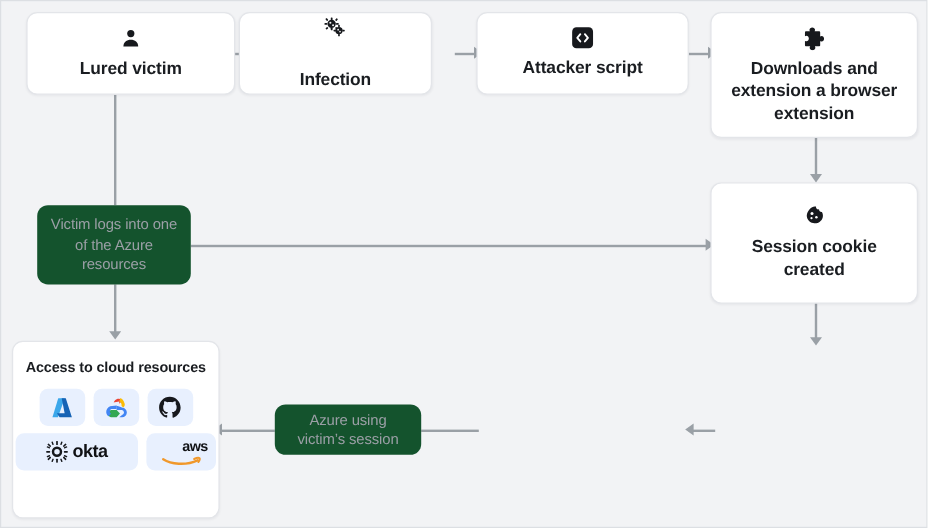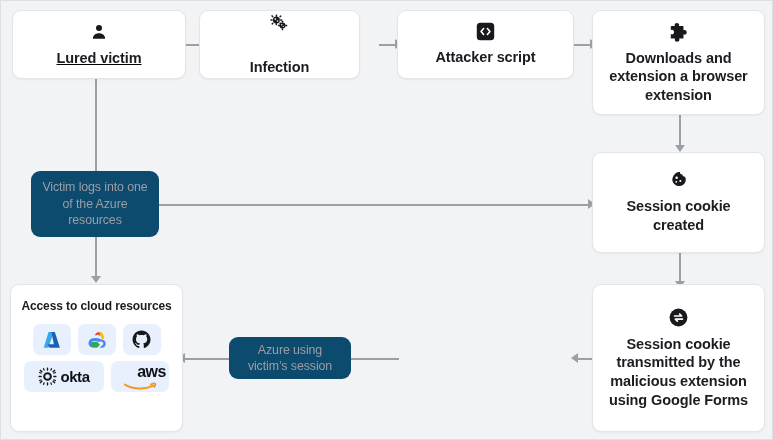--- a/index.html
+++ b/index.html
@@ -41,21 +41,21 @@
   }
   .node .icon {
     display: block;
     margin-bottom: 7px;
     line-height: 0;
   }
 
   
   .pill {
     position: absolute;
-    background: #0c4a6e;
+    background: #14532d;
     border-radius: 9px;
     display: flex;
     align-items: center;
     justify-content: center;
     text-align: center;
     padding: 6px 9px;
     z-index: 4;
   }
   .pill .label {
     color: #9b9fa6;
@@ -114,21 +114,21 @@
   .chip.sq { width: 38px; padding: 0; }
   .okta-text {
     font-size: 15px;
     font-weight: 700;
     color: #101114;
     letter-spacing: -0.4px;
     margin-left: 3px;
   }
   .aws-wrap { display: flex; flex-direction: column; align-items: center; line-height: 1; }
   .aws-text {
-    font-size: 16px;
+    font-size: 12px;
     font-weight: 700;
     color: #101114;
     letter-spacing: -0.5px;
     margin-left: 23px;
   }
 </style>
 </head>
 <body>
 
 <div id="canvas">
@@ -156,21 +156,21 @@
   <div class="conn v" style="left:94px; top:236px; height:42px;"></div>
   <div class="arrow down" style="left:90px; top:275px;"></div>
 
   <div class="conn h" style="left:573px; top:357px; width:22px;"></div>
   <div class="arrow left" style="left:570px; top:352px;"></div>
 
   <div class="conn h" style="left:350px; top:357px; width:48px;"></div>
   <div class="conn h" style="left:183px; top:357px; width:45px;"></div>
   <div class="arrow left" style="left:177px; top:352px;"></div>
 
-  <div class="node" style="left:11px; top:9px; width:174px; height:69px;text-decoration:underline;">
+  <div class="node" style="left:21px; top:9px; width:174px; height:69px;">
     <span class="icon">
       <svg width="20" height="20" viewBox="0 0 24 24" aria-hidden="true">
         <circle cx="12" cy="7.2" r="3.6" fill="#17191d"></circle>
         <path d="M4.6 20c0-4.1 3.3-6.6 7.4-6.6s7.4 2.5 7.4 6.6z" fill="#17191d"></path>
       </svg>
     </span>
     <span class="label">Lured victim</span>
   </div>
 
   <div class="node" style="left:198px; top:9px; width:161px; height:69px;gap:18px;">
@@ -257,21 +257,21 @@
             <path d="M12 6.3c2.05 0 3.95 1.05 5.05 2.8l1.6-1.6C16.9 4.8 13.55 3.7 10.6 5.2l-.1 1.5z" fill="#ea4335" opacity="0"></path>
           </svg>
         </div>
         <div class="chip sq">
           <svg width="21" height="21" viewBox="0 0 24 24" aria-hidden="true">
             <path d="M12 1.8C6.3 1.8 1.8 6.4 1.8 12c0 4.5 2.9 8.3 7 9.7.5.1.7-.2.7-.5v-1.9c-2.8.6-3.4-1.3-3.4-1.3-.5-1.2-1.2-1.5-1.2-1.5-.9-.6.1-.6.1-.6 1 .1 1.6 1.1 1.6 1.1.9 1.6 2.4 1.1 3 .9.1-.7.4-1.1.7-1.4-2.3-.25-4.6-1.1-4.6-5 0-1.1.4-2 1-2.7-.1-.3-.45-1.3.1-2.7 0 0 .85-.3 2.8 1 .8-.2 1.65-.35 2.5-.35s1.7.1 2.5.35c1.95-1.3 2.8-1 2.8-1 .55 1.4.2 2.4.1 2.7.65.7 1 1.6 1 2.7 0 3.9-2.35 4.75-4.6 5 .35.3.7.95.7 1.9v2.9c0 .3.2.6.7.5 4.1-1.4 7-5.2 7-9.7C22.2 6.4 17.7 1.8 12 1.8z" fill="#17191d"></path>
           </svg>
         </div>
       </div>
       <div class="logo-row">
-        <div class="chip" style="width:80px;">
+        <div class="chip" style="width:102px;">
           <svg width="19" height="19" viewBox="0 0 24 24" aria-hidden="true">
             <g fill="#17191d">
               <circle cx="12" cy="12" r="4.2" fill="none" stroke="#17191d" stroke-width="2.6"></circle>
               <rect x="11.1" y="0.6" width="1.8" height="4.2" rx="0.6"></rect>
               <rect x="11.1" y="19.2" width="1.8" height="4.2" rx="0.6"></rect>
               <rect x="0.6" y="11.1" width="4.2" height="1.8" rx="0.6"></rect>
               <rect x="19.2" y="11.1" width="4.2" height="1.8" rx="0.6"></rect>
               <rect x="3" y="3" width="1.8" height="4.2" rx="0.6" transform="rotate(-45 3.9 5.1)"></rect>
               <rect x="19.2" y="16.8" width="1.8" height="4.2" rx="0.6" transform="rotate(-45 20.1 18.9)"></rect>
               <rect x="3" y="16.8" width="1.8" height="4.2" rx="0.6" transform="rotate(45 3.9 18.9)"></rect>
@@ -299,24 +299,14 @@
         </div>
       </div>
     </div>
   </div>
 
   <div class="pill" style="left:228px; top:336px; width:122px; height:42px;">
     <span class="label">Azure using victim’s session</span>
   </div>
 
 
-  <div class="node" style="left:591px; top:283px; width:173px; height:148px;">
-    <span class="icon">
-      <svg width="21" height="21" viewBox="0 0 24 24" aria-hidden="true">
-        <circle cx="12" cy="12" r="10.2" fill="#17191d"></circle>
-        <path d="M7.4 10.3h8.2l-2.3-2.3" fill="none" stroke="#ffffff" stroke-width="1.9" stroke-linecap="round" stroke-linejoin="round"></path>
-        <path d="M16.6 13.8H8.4l2.3 2.3" fill="none" stroke="#ffffff" stroke-width="1.9" stroke-linecap="round" stroke-linejoin="round"></path>
-      </svg>
-    </span>
-    <span class="label">Session cookie transmitted by the malicious extension using Google Forms</span>
-  </div>
 
 </div>
 
 </body></html>

